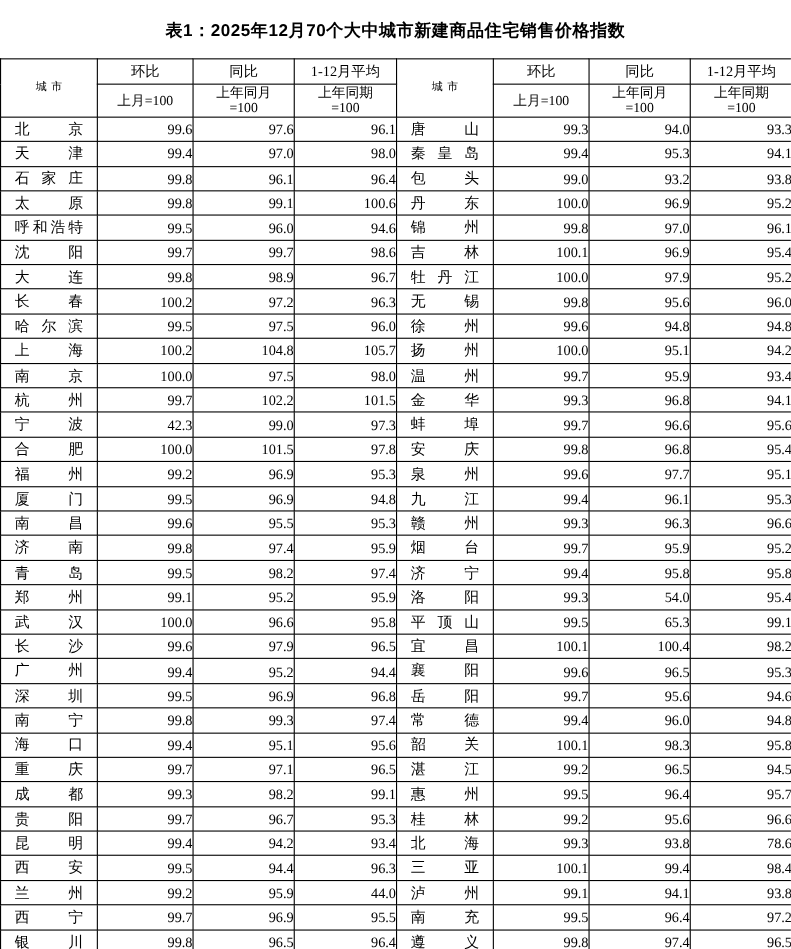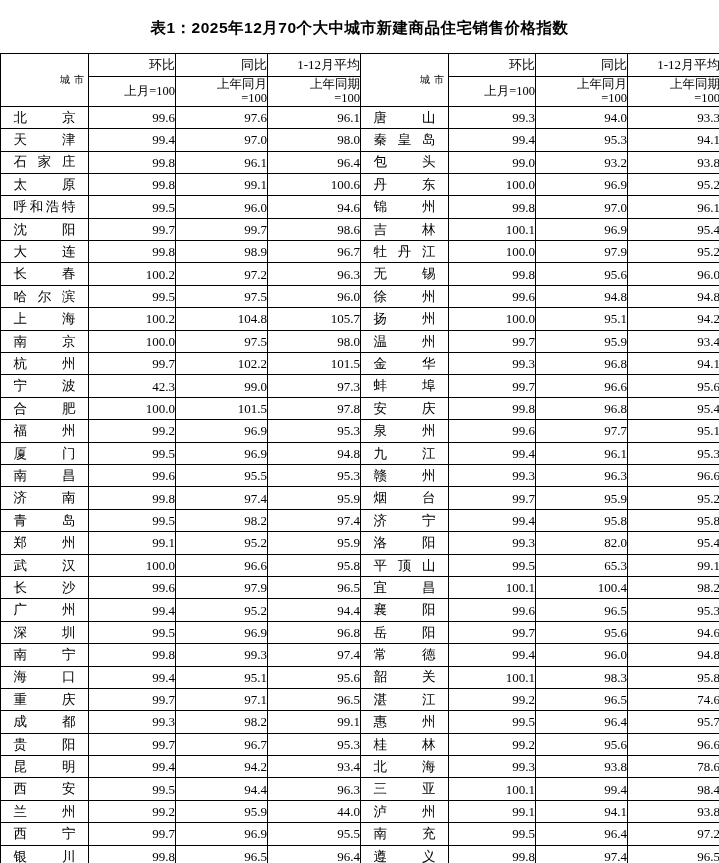--- a/index.html
+++ b/index.html
@@ -42,21 +42,21 @@
     padding: 0;
     font-weight: normal;
   }
   
   col.city   { width: 88px; }
   col.mom    { width: 87px; }
   col.yoy    { width: 92px; }
   col.avg    { width: 93px; }
 
   thead th {
-    text-align: right;
+    text-align: center;
     vertical-align: middle;
     font-size: 13px;
     line-height: 1.25;
     height: 22px;
   }
   .hdr-city {
     font-size: 10px;
     letter-spacing: 4px;
     text-indent: 4px;
   }
@@ -326,21 +326,21 @@
           <td class="num">95.8</td>
           <td class="num">95.8</td>
         </tr>
         <tr>
           <td class="city"><span class="name">郑州</span></td>
           <td class="num">99.1</td>
           <td class="num">95.2</td>
           <td class="num">95.9</td>
           <td class="city"><span class="name">洛阳</span></td>
           <td class="num">99.3</td>
-          <td class="num">82.0</td>
+          <td class="num">54.0</td>
           <td class="num">95.4</td>
         </tr>
         <tr>
           <td class="city"><span class="name">武汉</span></td>
           <td class="num">100.0</td>
           <td class="num">96.6</td>
           <td class="num">95.8</td>
           <td class="city"><span class="name">平顶山</span></td>
           <td class="num">99.5</td>
           <td class="num">65.3</td>
@@ -397,21 +397,21 @@
           <td class="num">95.8</td>
         </tr>
         <tr>
           <td class="city"><span class="name">重庆</span></td>
           <td class="num">99.7</td>
           <td class="num">97.1</td>
           <td class="num">96.5</td>
           <td class="city"><span class="name">湛江</span></td>
           <td class="num">99.2</td>
           <td class="num">96.5</td>
-          <td class="num">74.6</td>
+          <td class="num">94.5</td>
         </tr>
         <tr>
           <td class="city"><span class="name">成都</span></td>
           <td class="num">99.3</td>
           <td class="num">98.2</td>
           <td class="num">99.1</td>
           <td class="city"><span class="name">惠州</span></td>
           <td class="num">99.5</td>
           <td class="num">96.4</td>
           <td class="num">95.7</td>

